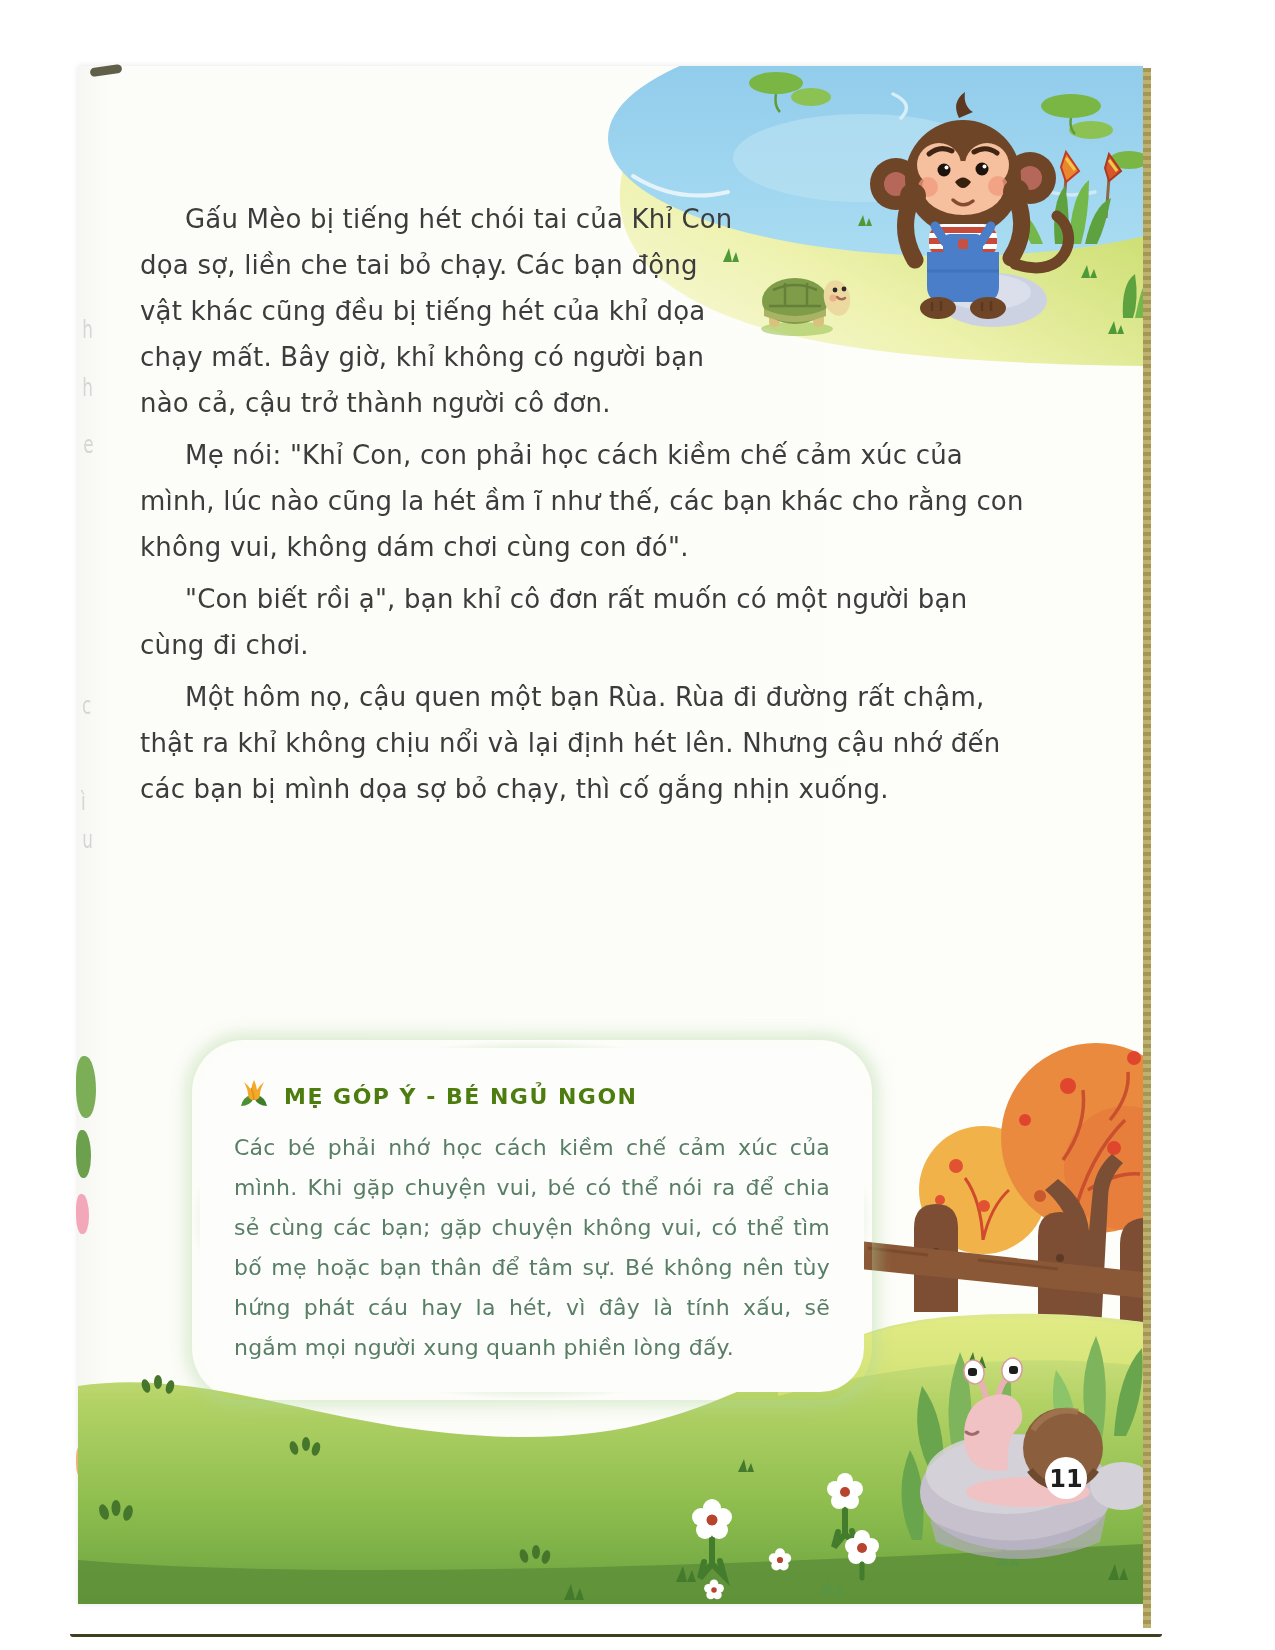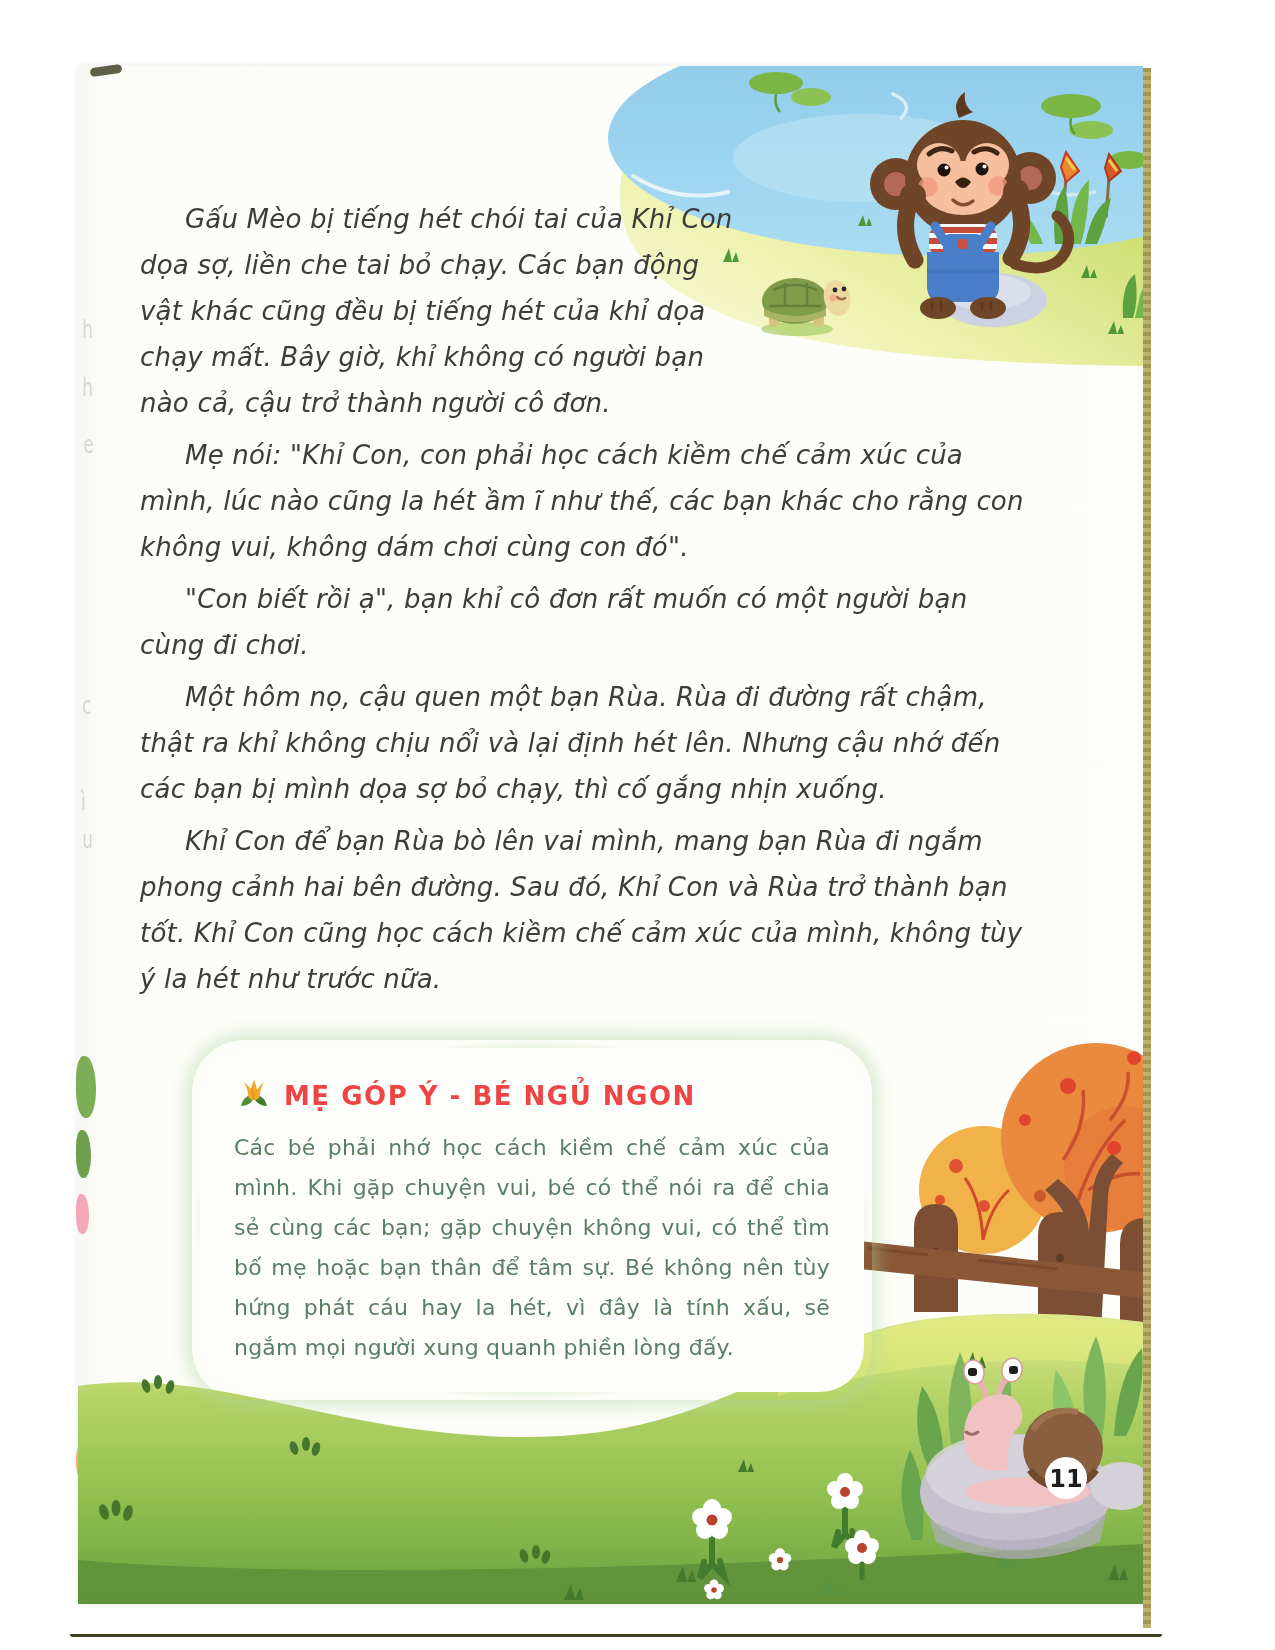--- a/index.html
+++ b/index.html
@@ -25,37 +25,37 @@
   .corner-mark{
     position:absolute;left:12px;top:0px;width:32px;height:9px;border-radius:5px;
     background:#44442c;transform:rotate(-8deg);opacity:.85;
   }
   
   .ghost{position:absolute;color:#9aa0a8;opacity:.38;font-size:24px;transform:scaleX(.7);}
   .edge-bit{position:absolute;border-radius:40% 60% 50% 50%;}
   
   .story{
     position:absolute;left:62px;top:130px;width:900px;
-    color:#3c3c3c;font-size:26px;line-height:46px;letter-spacing:.2px;font-style:italic;
+    color:#3c3c3c;font-size:26px;line-height:46px;letter-spacing:.2px;
   }
   .story p{margin:0 0 6px 0;text-indent:45px;width:895px;}
   .story p.narrow{width:600px;}
   
   .advice-glow{
     position:absolute;left:114px;top:974px;width:664px;padding:8px;
     border-radius:52px;
     background:radial-gradient(closest-side,#d9ecd0 60%,#c2e0b4 86%,rgba(194,224,180,0) 100%);
     box-shadow:0 0 16px 6px rgba(176,214,158,.45);
   }
   .advice-box{
     background:#fdfefb;border-radius:44px;padding:26px 34px 24px 34px;
   }
   .advice-head{display:flex;align-items:center;gap:12px;margin:4px 0 14px 2px;}
   .advice-title{
-    color:#ef4444;font-size:26px;font-weight:bold;letter-spacing:1.5px;
+    color:#4d7c0f;font-size:22px;font-weight:bold;letter-spacing:1.5px;
     font-family:"DejaVu Sans",sans-serif;
   }
   .advice-body{
     color:#587e66;font-size:22px;line-height:40px;letter-spacing:.2px;text-align:justify;
   }
   
   .illu-top{position:absolute;left:485px;top:0;width:580px;height:300px;}
   .illu-bottom{position:absolute;left:0;top:934px;width:1065px;height:604px;}
 </style>
 </head>
@@ -203,21 +203,20 @@
       <path d="M274,231 q4,4 8,1" stroke="#a86a50" stroke-width="2.5" fill="none" stroke-linecap="round"></path>
       <circle cx="270" cy="232" r="3.5" fill="#f0a080" opacity=".7"></circle>
     </g>
   </svg>
 
   <div class="story">
     <p class="narrow">Gấu Mèo bị tiếng hét chói tai của Khỉ Con dọa sợ, liền che tai bỏ chạy. Các bạn động vật khác cũng đều bị tiếng hét của khỉ dọa chạy mất. Bây giờ, khỉ không có người bạn nào cả, cậu trở thành người cô đơn.</p>
     <p>Mẹ nói: "Khỉ Con, con phải học cách kiềm chế cảm xúc của mình, lúc nào cũng la hét ầm ĩ như thế, các bạn khác cho rằng con không vui, không dám chơi cùng con đó".</p>
     <p>"Con biết rồi ạ", bạn khỉ cô đơn rất muốn có một người bạn cùng đi chơi.</p>
     <p>Một hôm nọ, cậu quen một bạn Rùa. Rùa đi đường rất chậm, thật ra khỉ không chịu nổi và lại định hét lên. Nhưng cậu nhớ đến các bạn bị mình dọa sợ bỏ chạy, thì cố gắng nhịn xuống.</p>
-    <p>Khỉ Con để bạn Rùa bò lên vai mình, mang bạn Rùa đi ngắm phong cảnh hai bên đường. Sau đó, Khỉ Con và Rùa trở thành bạn tốt. Khỉ Con cũng học cách kiềm chế cảm xúc của mình, không tùy ý la hét như trước nữa.</p>
   </div>
 
   <svg class="illu-bottom" viewBox="0 0 1065 604">
     <defs>
       <linearGradient id="gGrass" x1="0" y1="0" x2="0" y2="1">
         <stop offset="0" stop-color="#dfe98c"></stop>
           <stop offset=".3" stop-color="#b3d266"></stop>
         <stop offset=".65" stop-color="#8fbe4f"></stop>
           <stop offset="1" stop-color="#6aa23f"></stop>
       </linearGradient>

